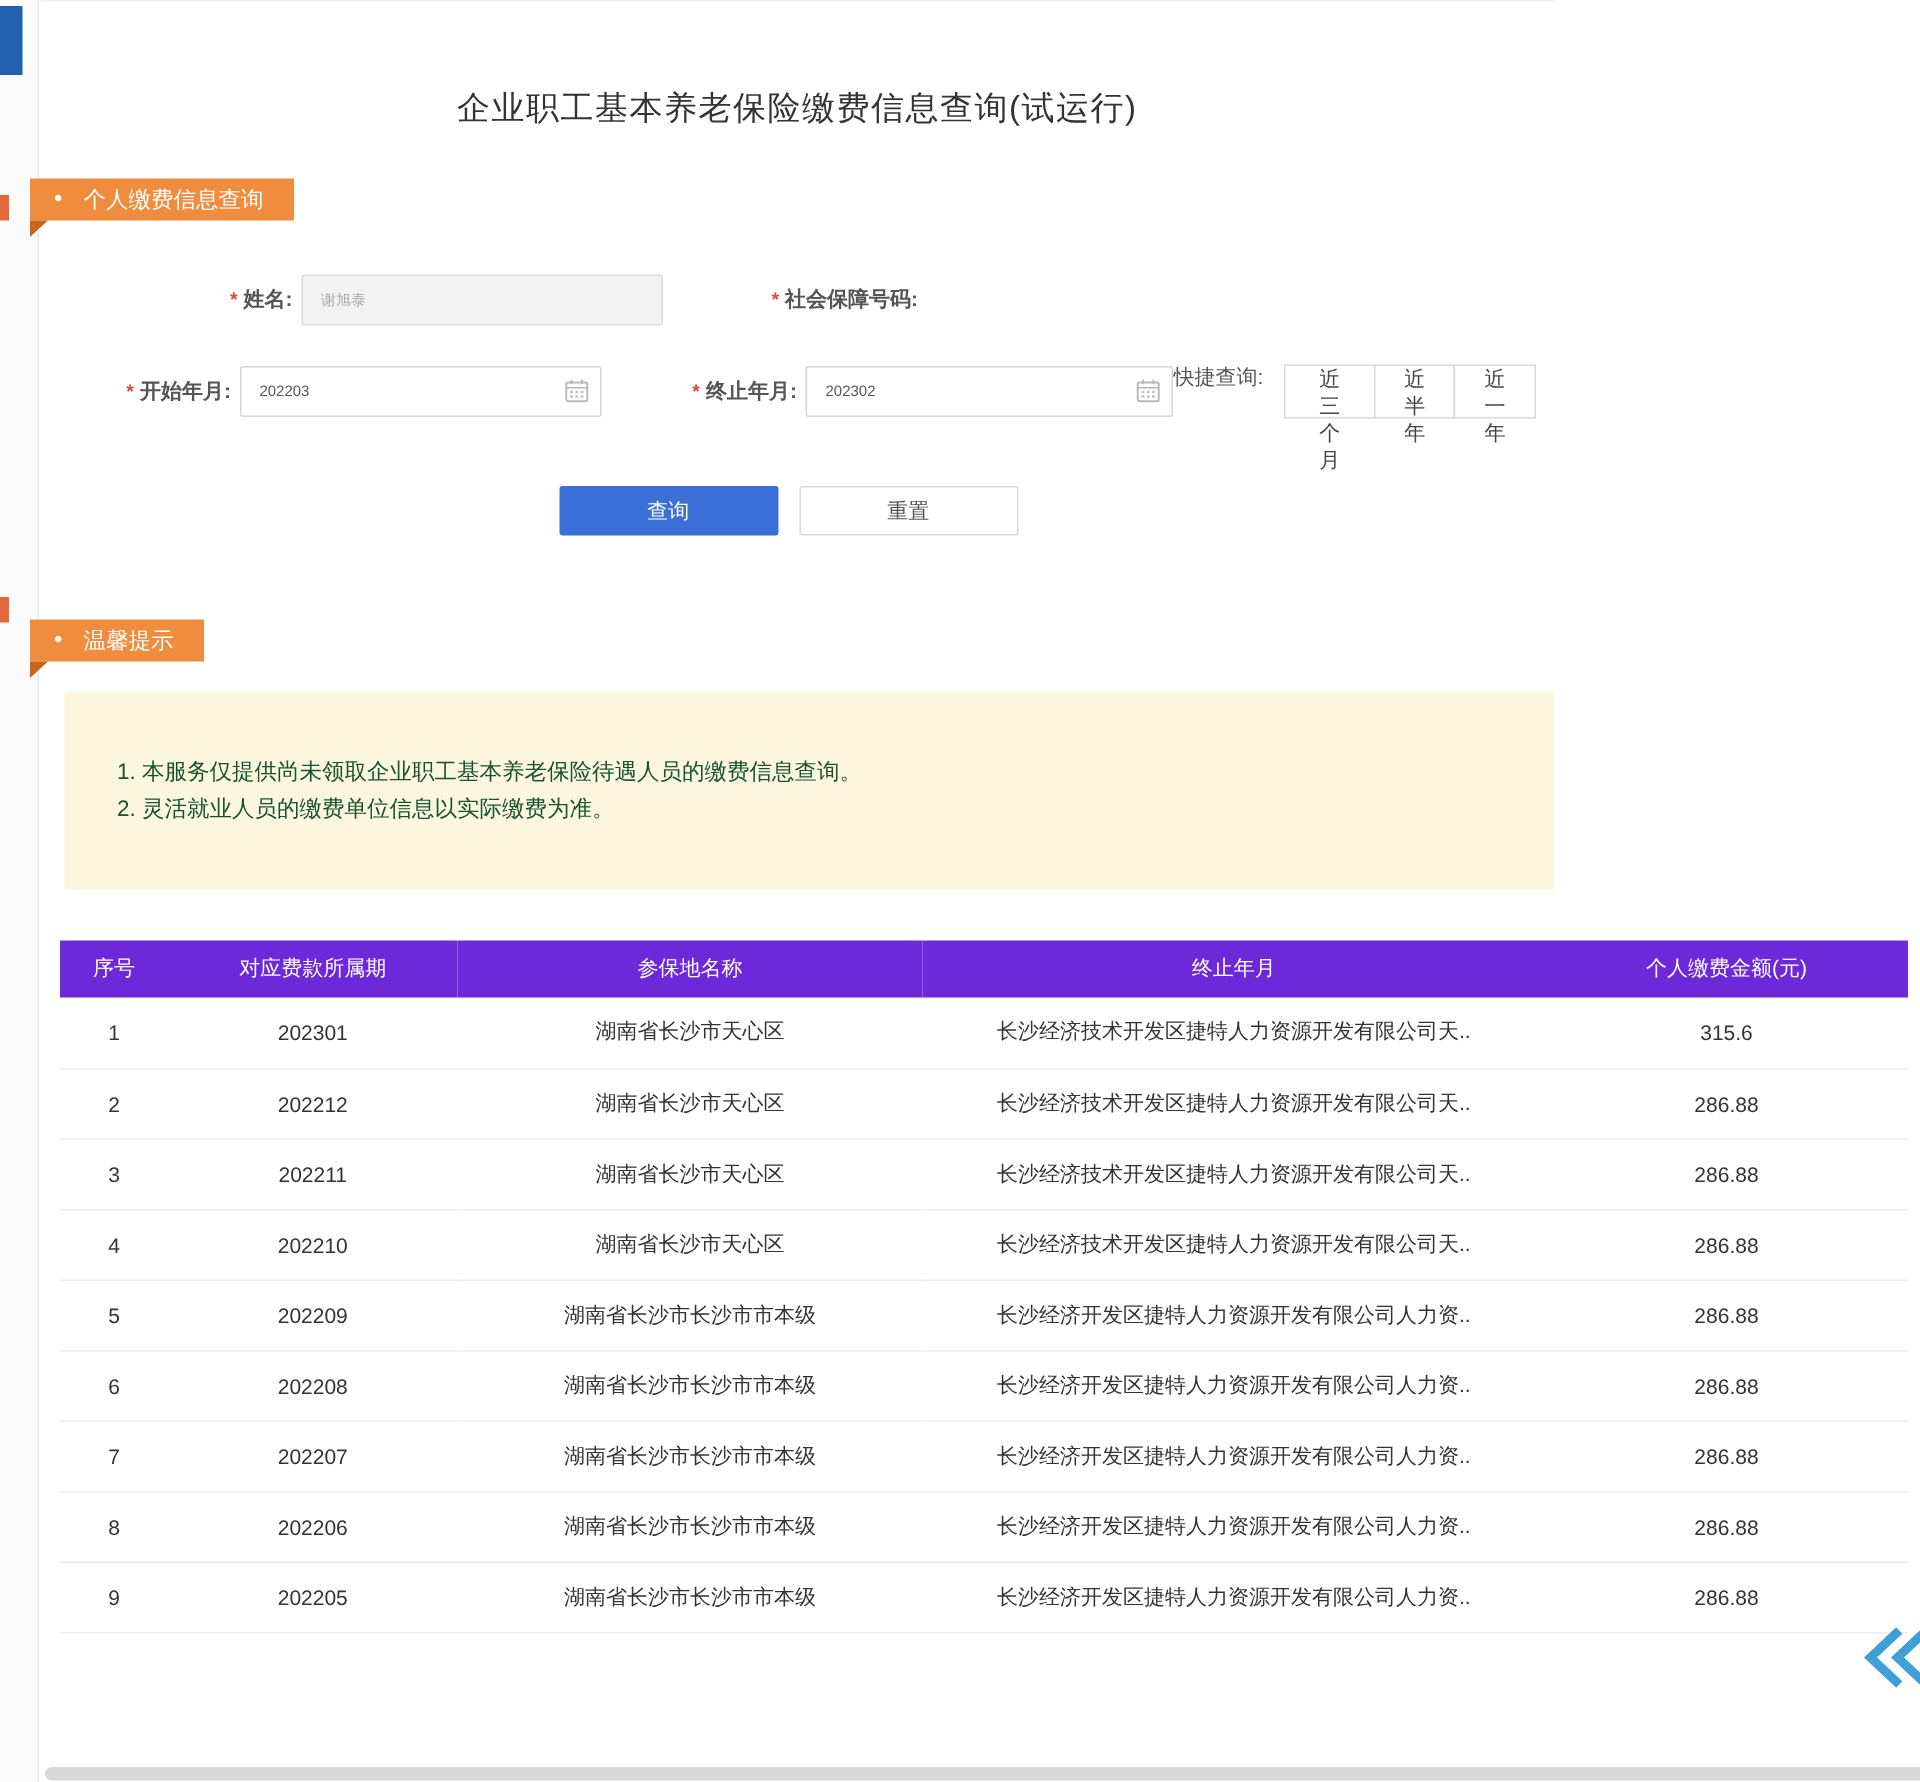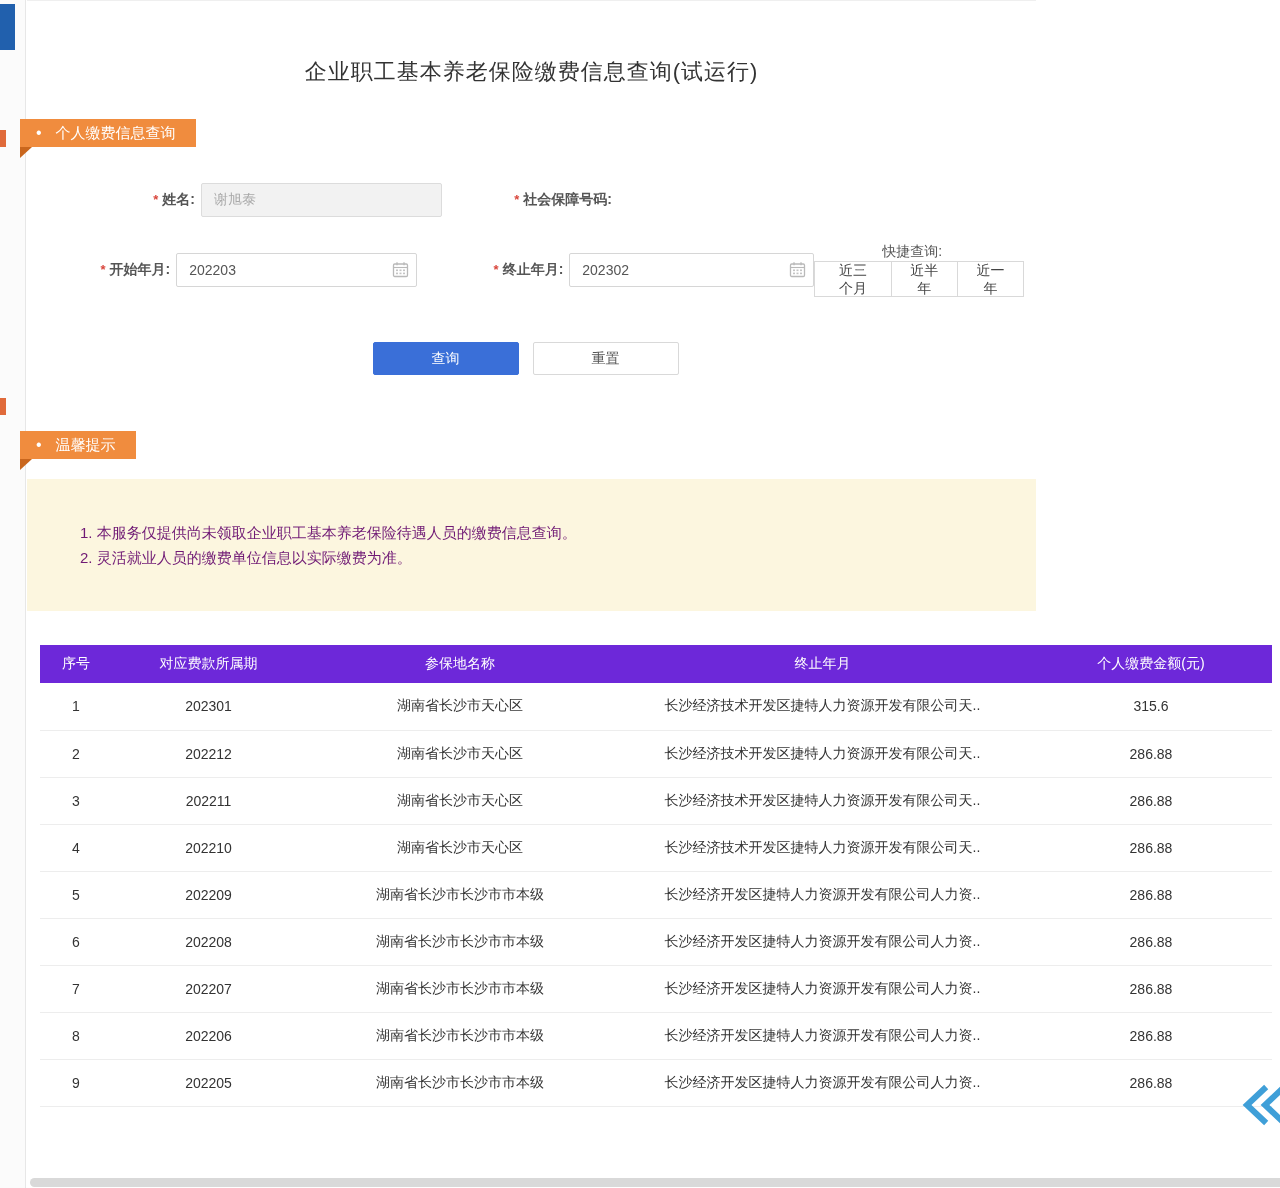--- a/index.html
+++ b/index.html
@@ -32,47 +32,47 @@
   
   .form{margin-top:36px;padding-right:12px;}
   .form-row{display:flex;align-items:center;margin-bottom:26px;}
   .flabel{font-size:14px;color:#555;text-align:right;white-space:nowrap;font-weight:bold;}
   .flabel .req{color:#d9463c;margin-right:4px;font-size:13px;}
   .w1{width:168px;}
   .w2{width:162px;margin-left:8px;}
   .input-wrap{position:relative;display:inline-block;margin-left:6px;}
   .tinput{
     height:34px;border:1px solid #d6d6d6;border-radius:2px;background:#fff;
-    padding:0 28px 0 12px;font-size:14px;color:#555;box-sizing:border-box;outline:none;
+    padding:0 28px 0 12px;font-size:10px;color:#555;box-sizing:border-box;outline:none;
     font-family:"Liberation Sans","DejaVu Sans",sans-serif;
   }
   .tinput.noicon{padding-right:12px;}
   .tinput.disabled{background:#f2f2f2;color:#a9a9a9;border-color:#dcdcdc;}
   .win1{width:241px;} .win2{width:245px;}
   .cal-icon{position:absolute;right:8px;top:8px;cursor:pointer;}
 
-  .quick{display:flex;align-items:center;margin-left:auto;flex-direction:column;}
+  .quick{display:flex;align-items:flex-start;margin-left:auto;}
   .quick-label{font-size:14px;color:#555;margin-right:14px;white-space:nowrap;}
   .qbtn{
     height:36px;padding:0 17px;border:1px solid #d9d9d9;background:#fff;color:#444;
     font-size:14px;margin-left:-1px;cursor:pointer;font-family:inherit;
   }
   .qbtn:first-child{margin-left:0;}
 
   .btn-row{display:flex;justify-content:center;gap:14px;margin-top:45px;}
   .btn{height:33px;width:146px;font-size:14px;border-radius:2px;cursor:pointer;font-family:inherit;}
   .btn-primary{background:#3a6fd8;border:1px solid #3a6fd8;color:#fff;}
   .btn-plain{background:#fff;border:1px solid #d9d9d9;color:#555;}
 
   
   .notice{
-    margin:20px 0 0 0;height:132px;background:#fcf6df;
+    margin:20px 0 0 16px;height:132px;background:#fcf6df;
     display:flex;flex-direction:column;justify-content:center;
-    padding-left:53px;box-sizing:border-box;
-    color:#701a75;font-size:15px;line-height:25px;
+    padding-left:35px;box-sizing:border-box;
+    color:#14532d;font-size:15px;line-height:25px;
   }
 
   
   .ptable{width:1232px;margin:34px 0 0 13px;border-collapse:collapse;table-layout:fixed;}
   .ptable th{
     background:#6d28d9;color:#fff;font-weight:normal;font-size:14px;height:38px;
     text-align:center;padding:0;
   }
   .ptable td{
     height:47px;text-align:center;font-size:14px;color:#333;

